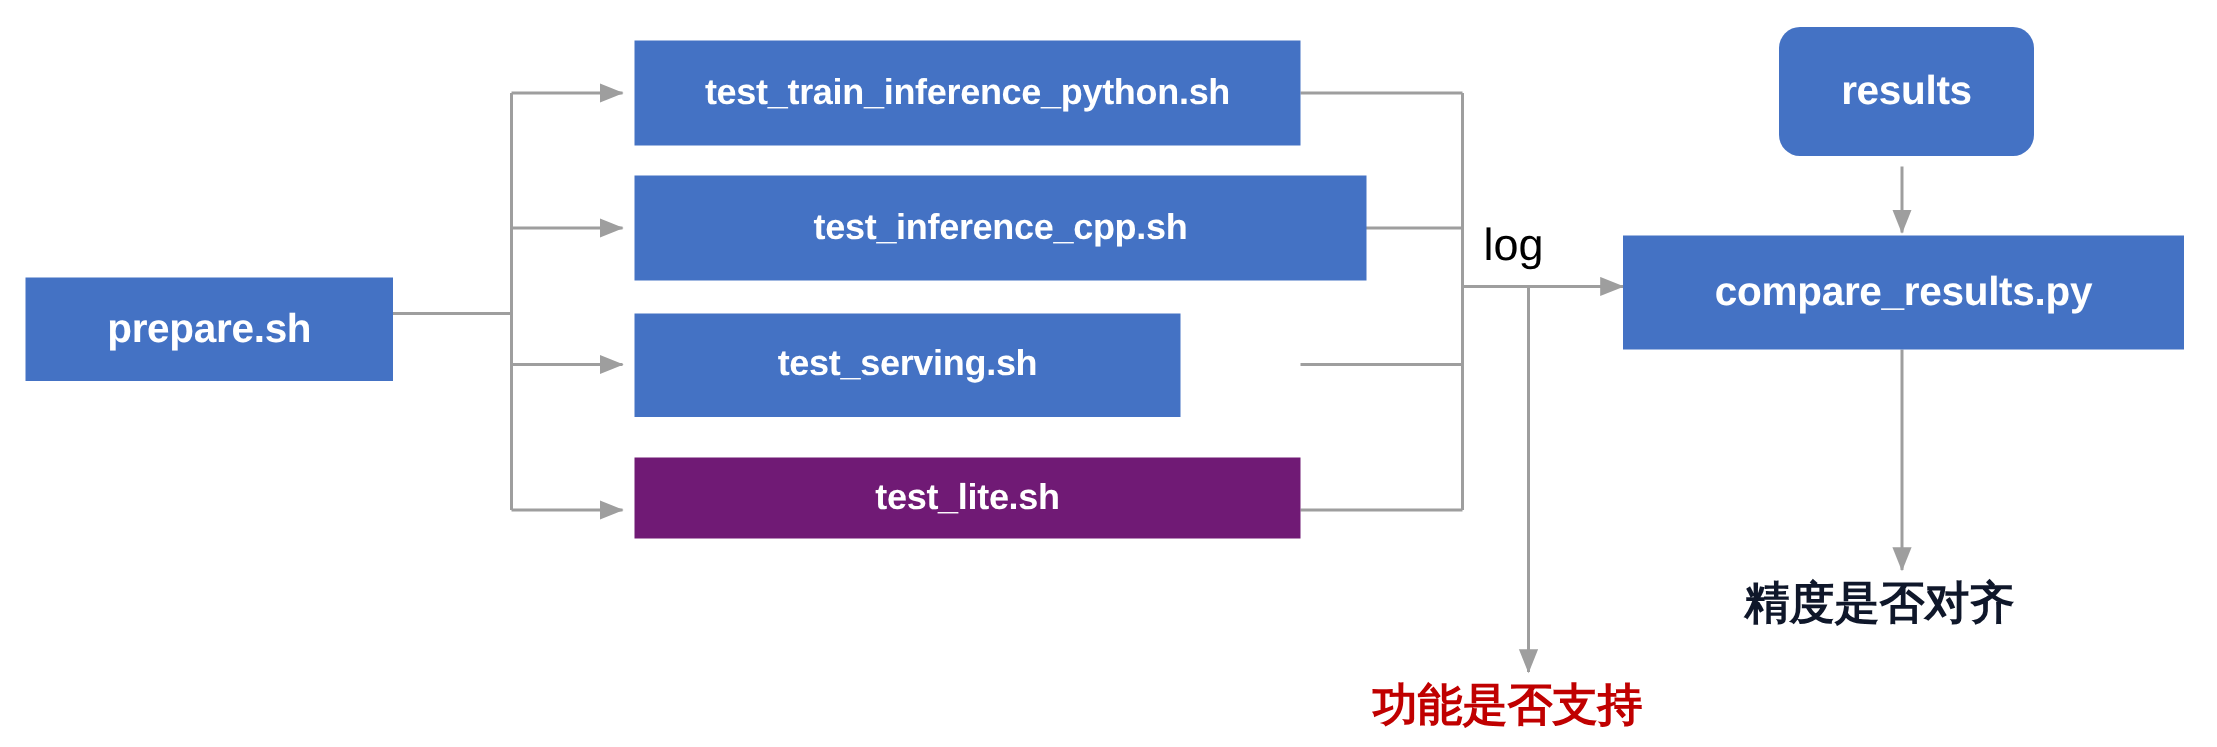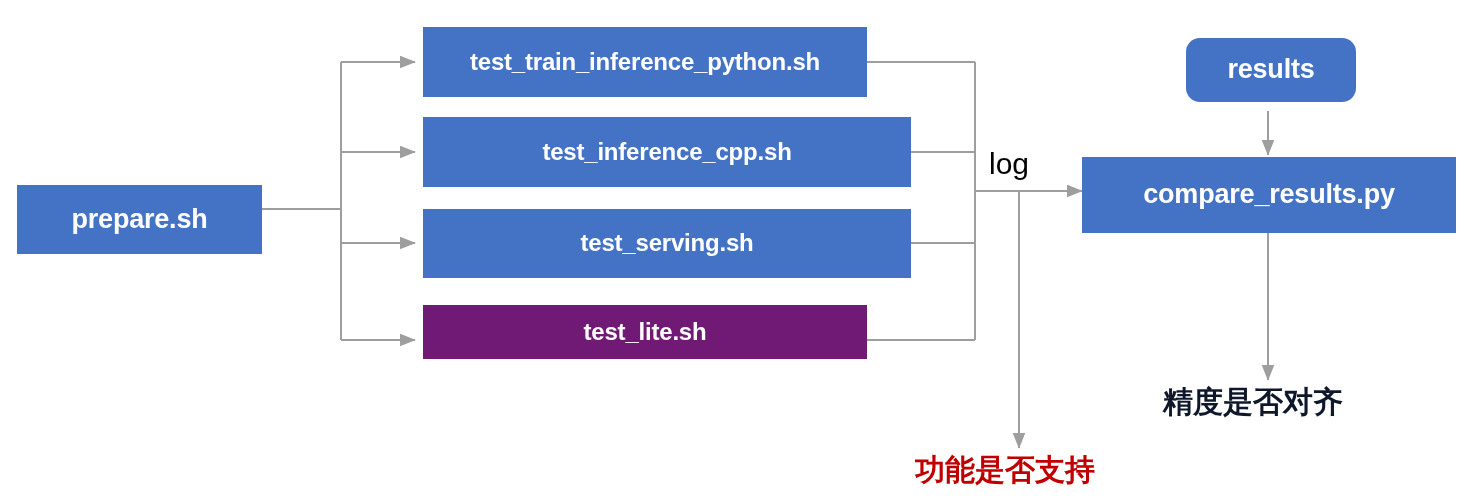--- a/index.html
+++ b/index.html
@@ -101,29 +101,29 @@
   </div>
 
   <div class="node" style="left:423px; top:27px; width:444px; height:70px; font-size:24px; background:#4472C4;">
     <span class="node-label">test_train_inference_python.sh</span>
   </div>
 
   <div class="node" style="left:423px; top:117px; width:488px; height:70px; font-size:24px; background:#4472C4;">
     <span class="node-label">test_inference_cpp.sh</span>
   </div>
 
-  <div class="node" style="left:423px; top:209px; width:488px; height:69px; font-size:24px; background:#4472C4;">
+  <div class="node" style="left:423px; top:209px; width:364px; height:69px; font-size:24px; background:#4472C4;">
     <span class="node-label">test_serving.sh</span>
   </div>
 
   <div class="node" style="left:423px; top:305px; width:444px; height:54px; font-size:24px; background:#701a75;">
     <span class="node-label">test_lite.sh</span>
   </div>
 
-  <div class="node" style="left:1186px; top:38px; width:170px; height:64px; font-size:27px; background:#4472C4; border-radius:14px;">
+  <div class="node" style="left:1186px; top:18px; width:170px; height:86px; font-size:27px; background:#4472C4; border-radius:14px;">
     <span class="node-label">results</span>
   </div>
 
   <div class="node" style="left:1082px; top:157px; width:374px; height:76px; font-size:27px; background:#4472C4;">
     <span class="node-label">compare_results.py</span>
   </div>
 
   <div class="edge-label" style="left:989px; top:147px; font-size:30px; color:#000000;">
     <span>log</span>
   </div>

